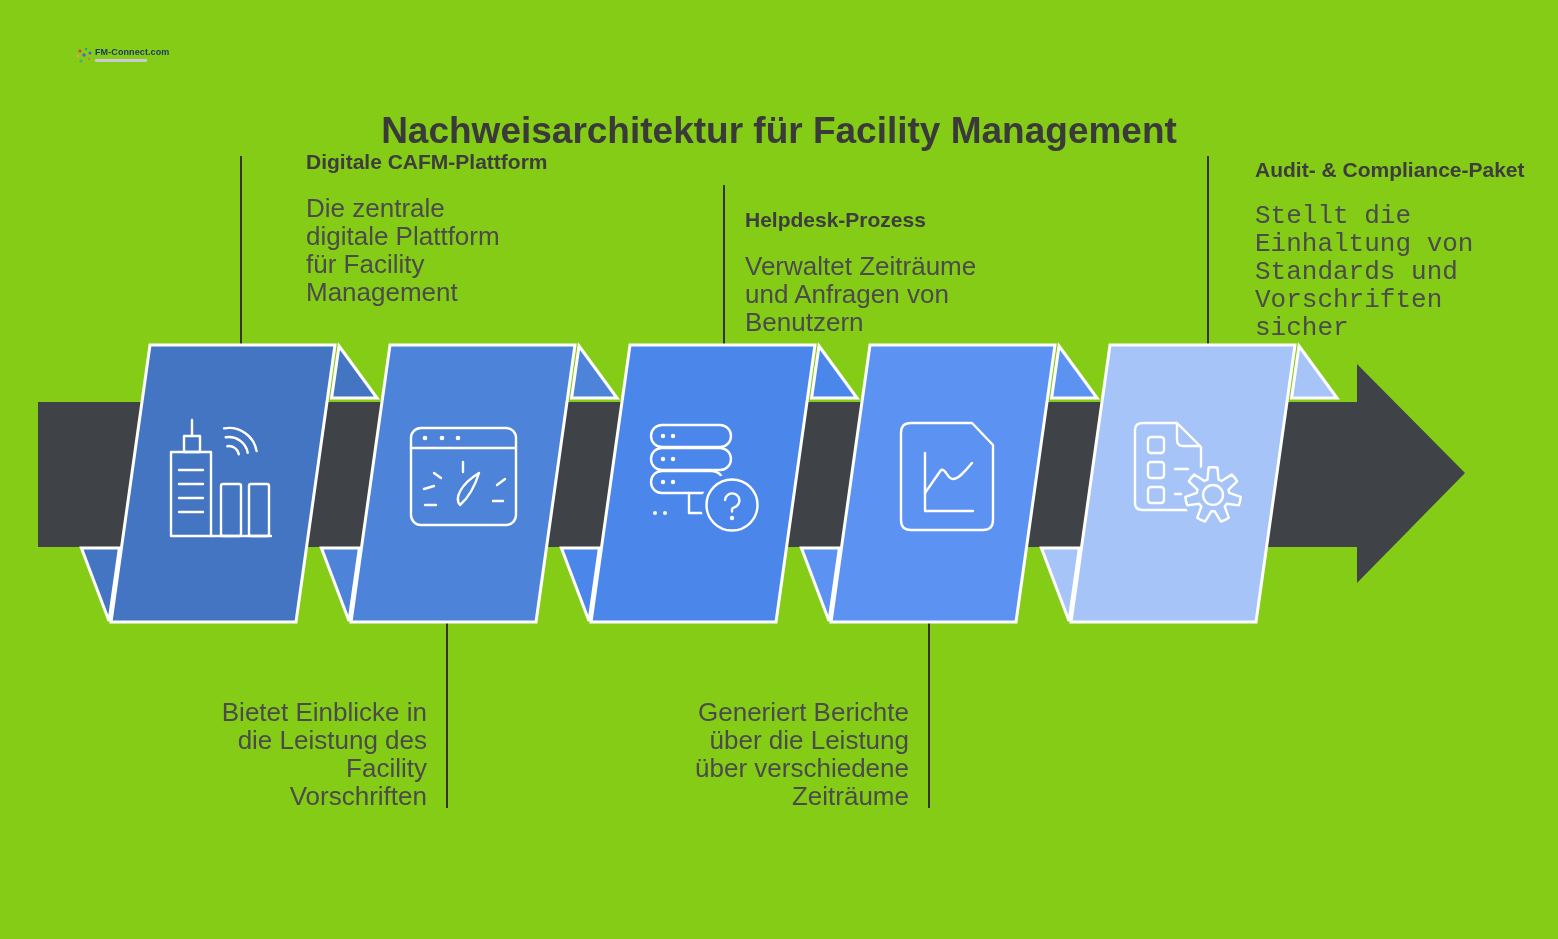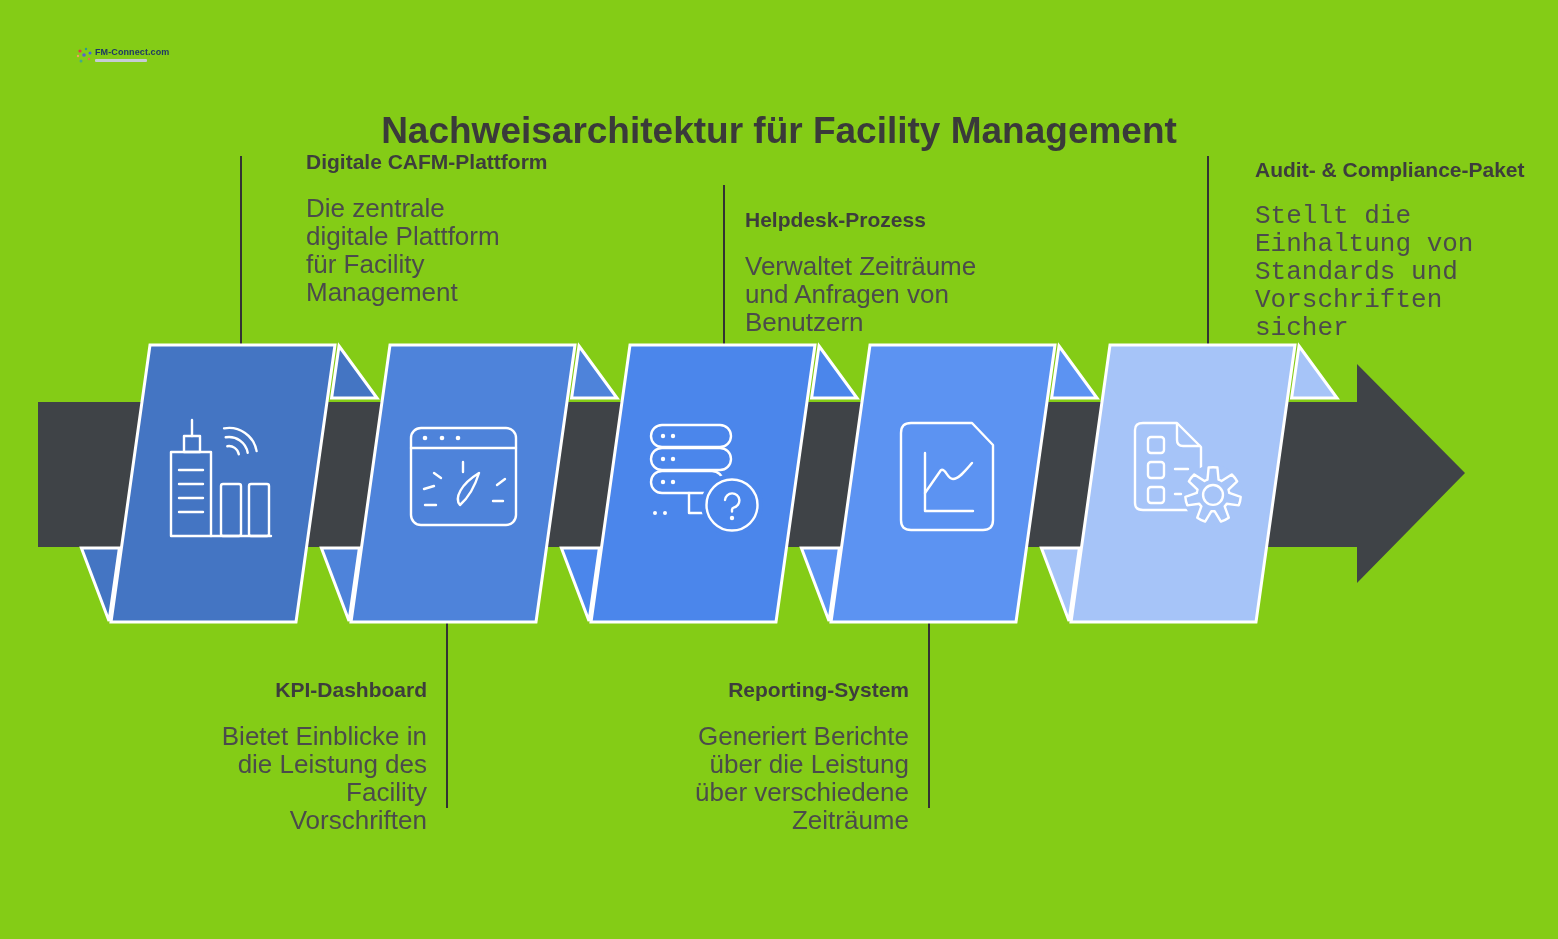--- a/index.html
+++ b/index.html
@@ -172,22 +172,20 @@
     <h2>Helpdesk-Prozess</h2>
     <p>Verwaltet Zeiträume und Anfragen von Benutzern</p>
   </div>
 
   <div class="label-block b3">
     <h2>Audit- &amp; Compliance-Paket</h2>
     <p>Stellt die Einhaltung von Standards und Vorschriften sicher</p>
   </div>
 
   <div class="label-block b4 align-right">
-    <h2>KPI-Dashboard</h2>
     <p>Bietet Einblicke in die Leistung des Facility Vorschriften</p>
   </div>
 
   <div class="label-block b5 align-right">
-    <h2>Reporting-System</h2>
     <p>Generiert Berichte über die Leistung über verschiedene Zeiträume</p>
   </div>
 
 </div>
 
 </body></html>

